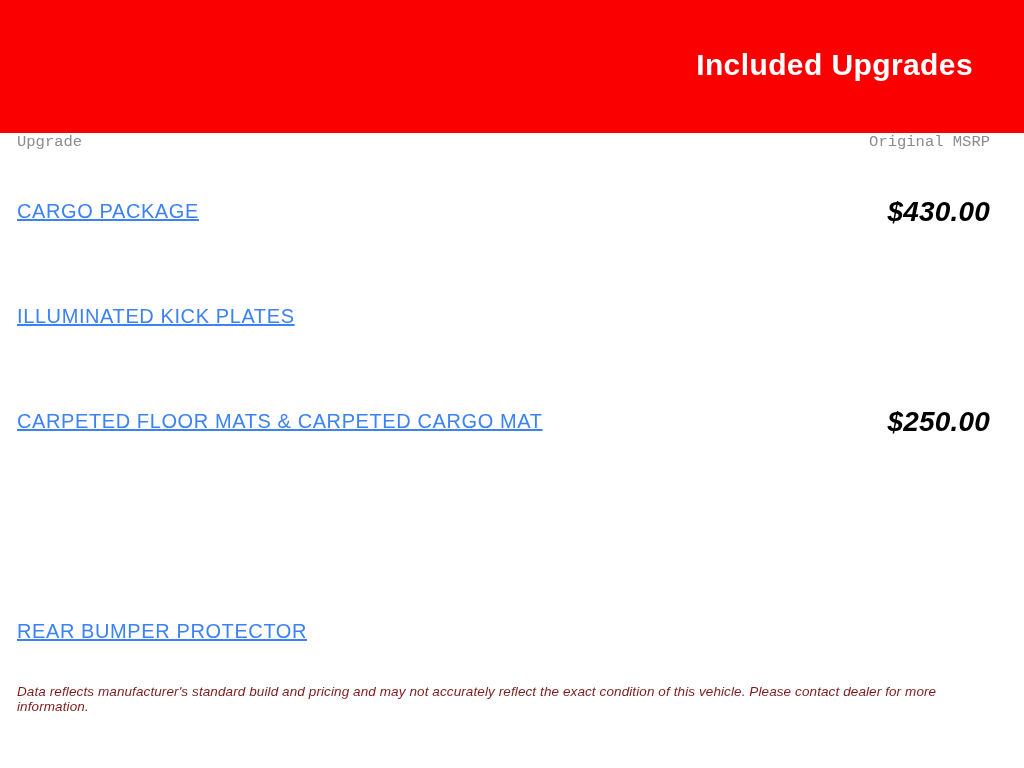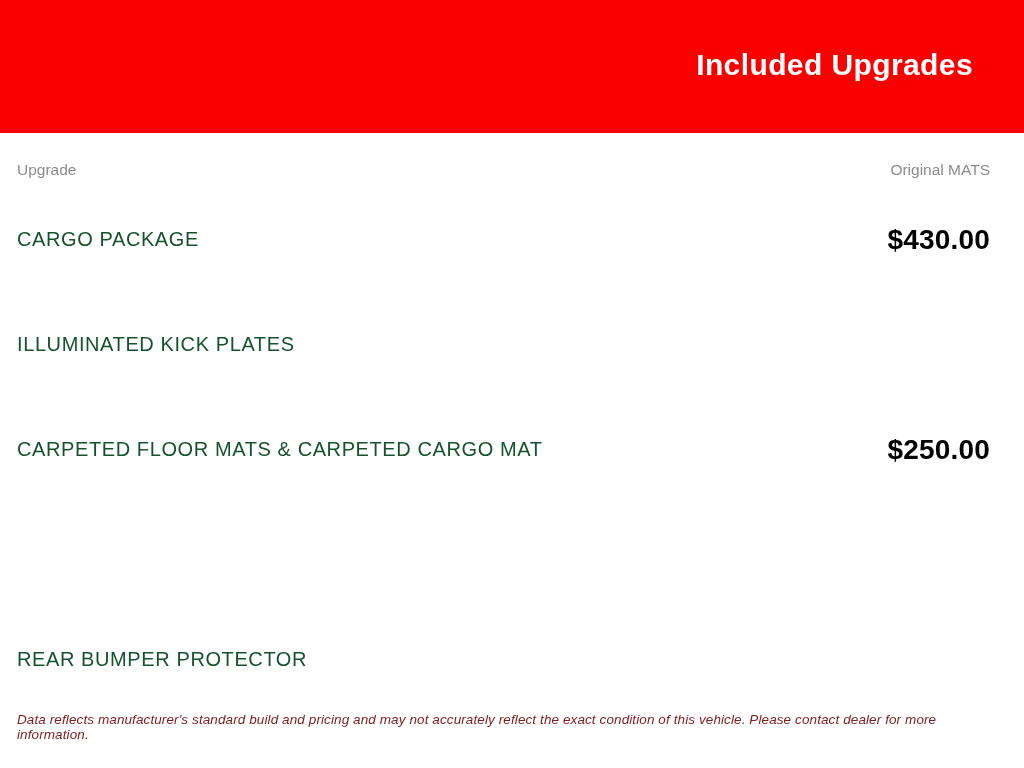--- a/index.html
+++ b/index.html
@@ -30,47 +30,49 @@
     font-size: 30px;
     font-weight: bold;
     letter-spacing: 0.4px;
     line-height: 1;
     padding-bottom: 4px;
   }
   .content {
     padding: 0 34px 0 17px;
   }
   .col-header {
-    margin-top: 28px;
     height: 18px;
     display: flex;
     align-items: center;
     justify-content: space-between;
     color: #8c8c8c;
     font-size: 15.5px;
+    font-family: Liberation Mono, monospace;
   }
   .rows {
     margin-top: 8px;
   }
   .upgrade-row {
     height: 105px;
     display: flex;
     align-items: center;
     justify-content: space-between;
   }
   .row-label {
     font-size: 20px;
-    color: #14532d;
+    color: #3b82f6;
     letter-spacing: 0.6px;
+    text-decoration: underline;
   }
   .row-price {
     font-size: 28px;
     font-weight: bold;
     color: #000000;
     letter-spacing: 0.2px;
+    font-style: italic;
   }
   .disclaimer {
     font-size: 13.5px;
     font-style: italic;
     color: #7f1d1d;
     letter-spacing: 0.1px;
   }
 </style>
 </head>
 <body>
@@ -78,21 +80,21 @@
 <div class="page">
 
   <div class="banner">
     <div class="banner-title">Included Upgrades</div>
   </div>
 
   <div class="content">
 
     <div class="col-header">
       <span>Upgrade</span>
-      <span>Original MATS</span>
+      <span>Original MSRP</span>
     </div>
 
     <div class="rows">
 
       <div class="upgrade-row">
         <span class="row-label">CARGO PACKAGE</span>
         <span class="row-price">$430.00</span>
       </div>
 
       <div class="upgrade-row">

